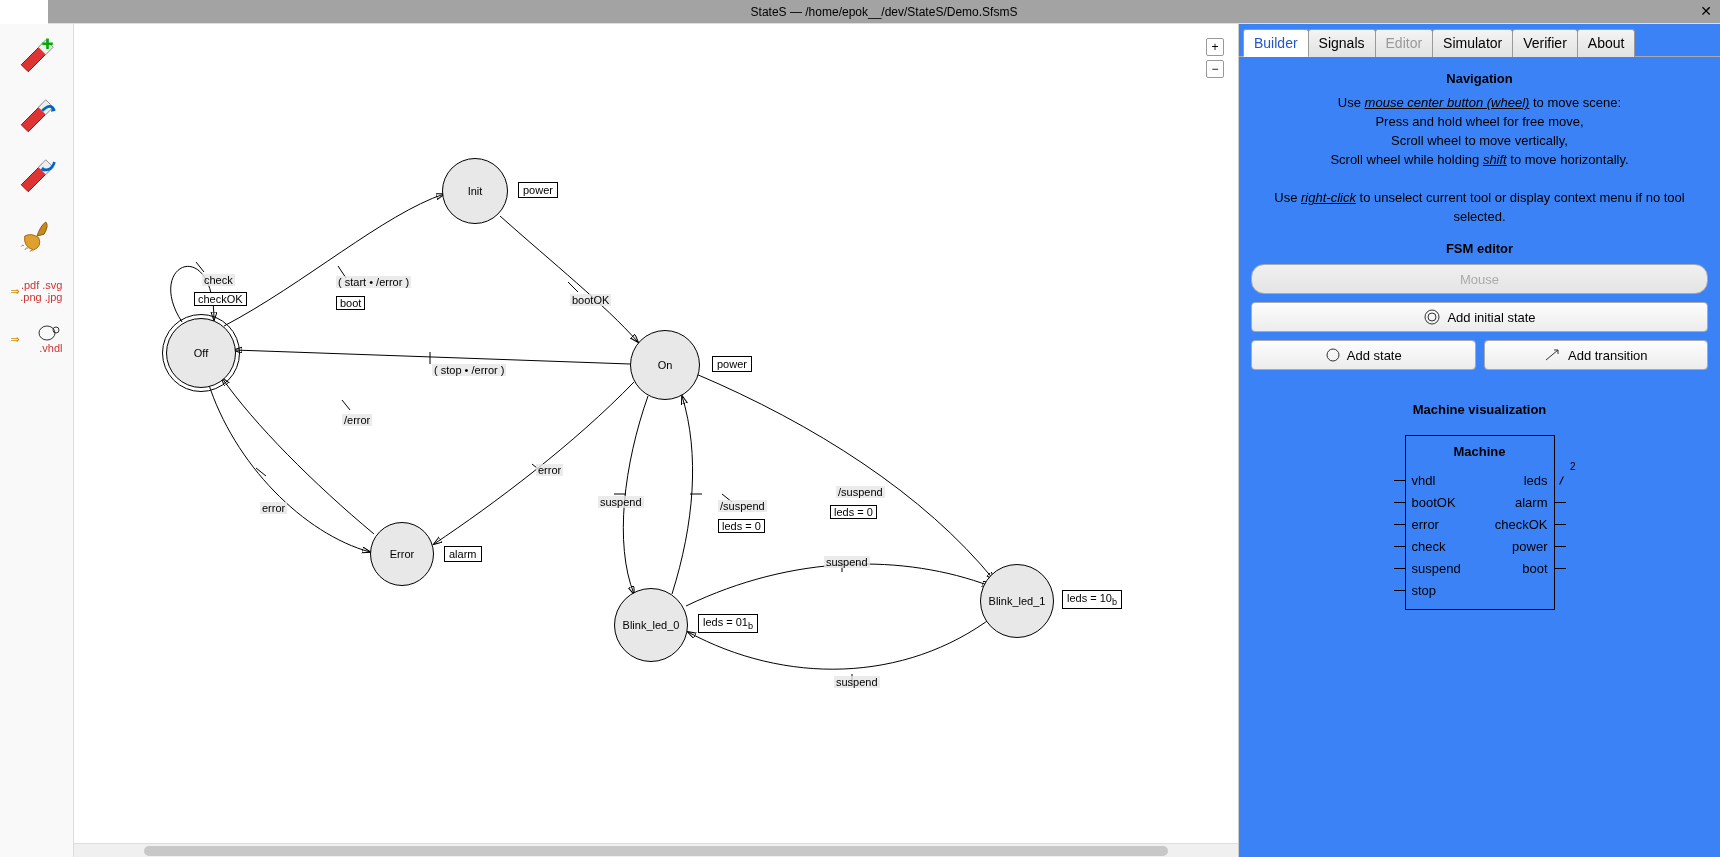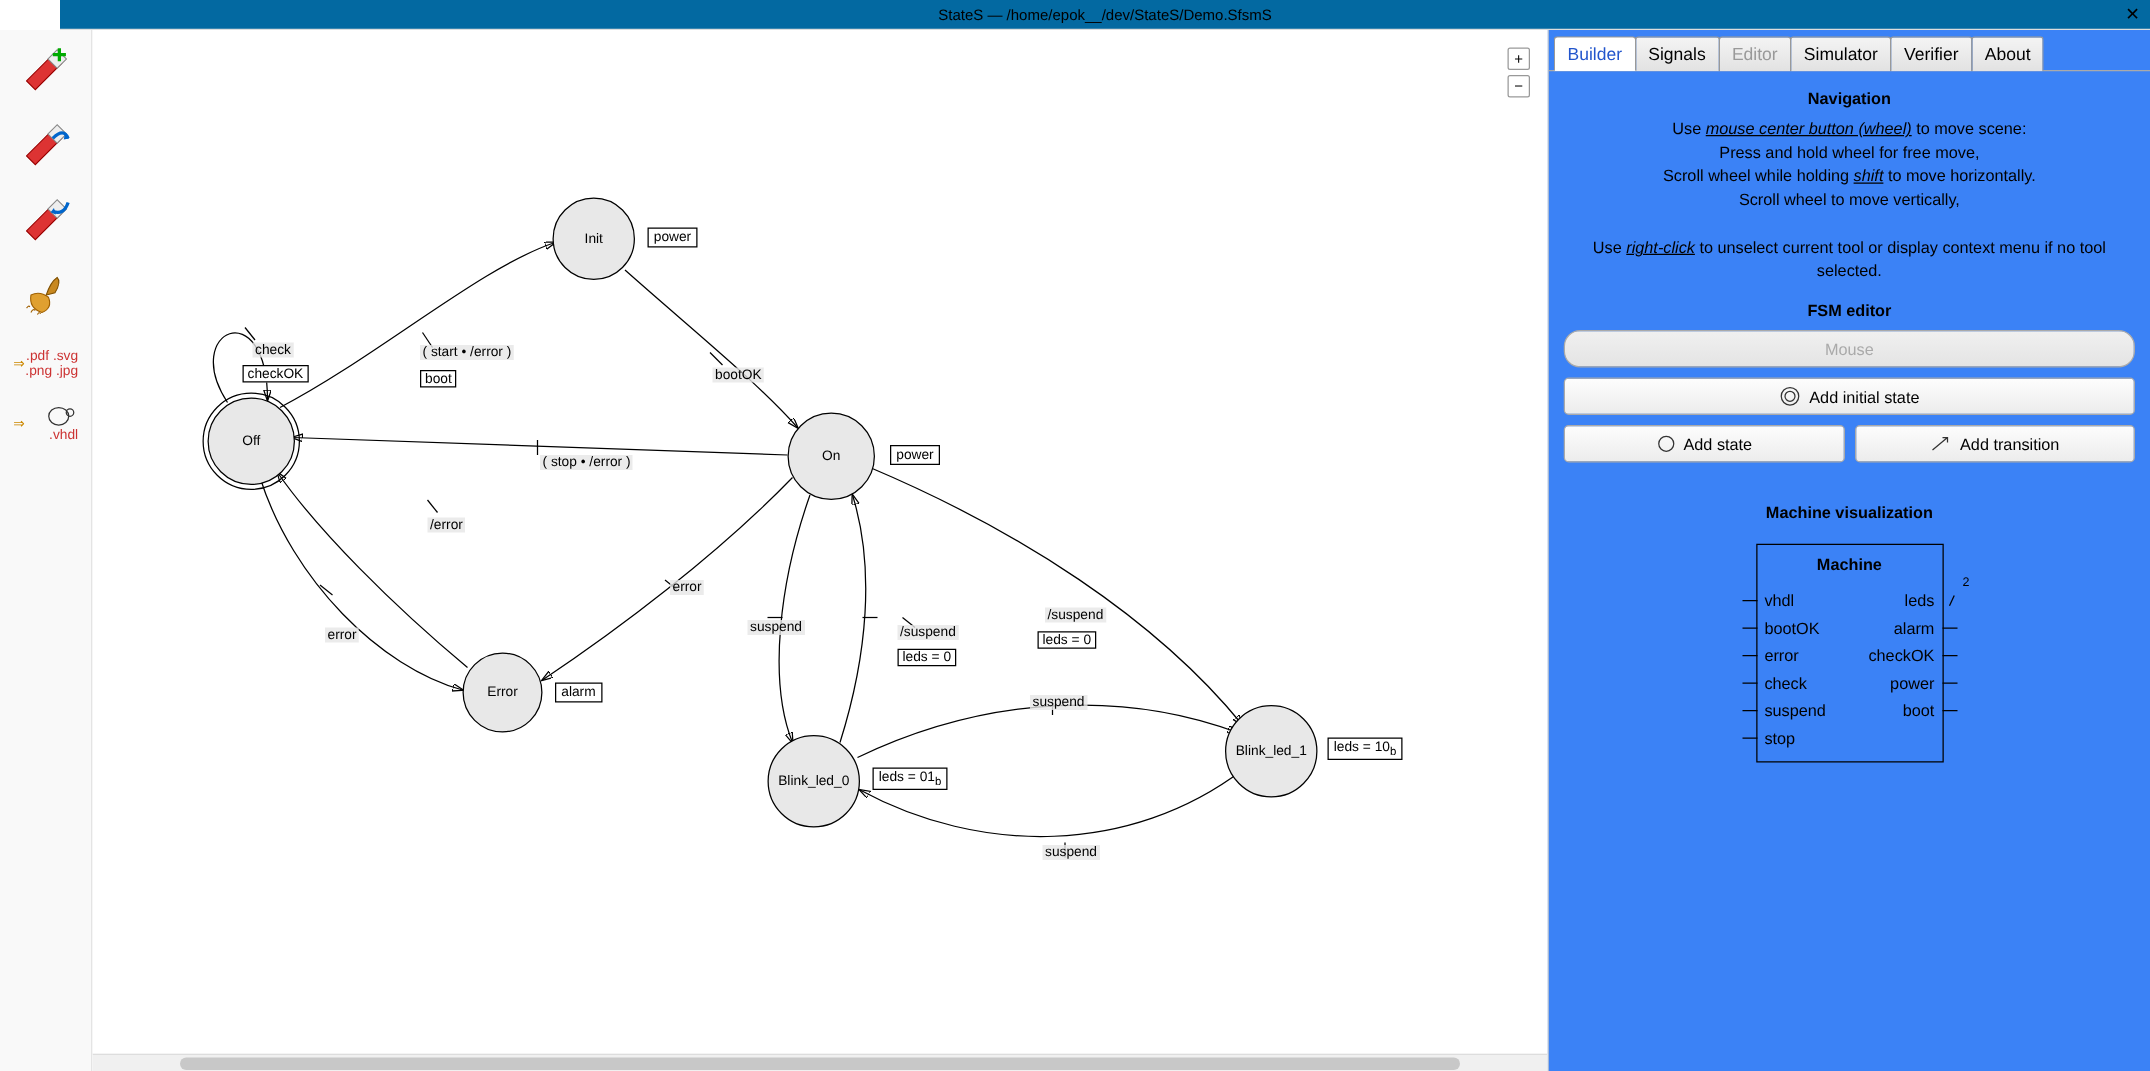--- a/index.html
+++ b/index.html
@@ -1,20 +1,20 @@
 <!DOCTYPE html>
 <html><head>
 <meta charset="utf-8">
 <style>
   * { box-sizing: border-box; margin: 0; padding: 0; font-family: sans-serif; }
   html, body { width: 100%; height: 100%; background: #fff; }
   body { display: flex; flex-direction: column; height: 857px; width: 1720px; overflow: hidden; }
 
   
-  .titlebar { height: 24px; background: #0369a1; border-bottom: 1px solid #ddd; display: flex; align-items: center; justify-content: center; position: relative; font-size: 12px; margin-left: 48px; }
+  .titlebar { height: 24px; background: #a3a3a3; border-bottom: 1px solid #ddd; display: flex; align-items: center; justify-content: center; position: relative; font-size: 12px; margin-left: 48px; }
   .titlebar .close { position: absolute; right: 8px; top: 3px; font-size: 14px; cursor: pointer; }
 
   .main-area { flex: 1; display: flex; min-height: 0; }
 
   
   .left-toolbar { width: 74px; background: #f9f9f9; border-right: 1px solid #ddd; display: flex; flex-direction: column; align-items: center; padding-top: 8px; gap: 12px; }
   .tool-icon { width: 48px; height: 48px; display: flex; align-items: center; justify-content: center; cursor: pointer; }
   .tool-icon svg { width: 42px; height: 42px; }
   .export-icon { width: 60px; height: 38px; font-size: 11px; display: flex; flex-direction: column; align-items: flex-end; justify-content: center; color: #cc3333; line-height: 1.1; cursor: pointer; padding-right: 4px; }
   .export-icon .arrow { position: absolute; left: 4px; color: #cc8800; }
@@ -230,22 +230,22 @@
       <div class="tab disabled">Editor</div>
       <div class="tab">Simulator</div>
       <div class="tab">Verifier</div>
       <div class="tab">About</div>
     </div>
     <div class="panel-body">
       <h3>Navigation</h3>
       <div class="nav-text">
         <div><span>Use </span><span class="em">mouse center button (wheel)</span><span> to move scene:</span></div>
         <div>Press and hold wheel for free move,</div>
+        <div>Scroll wheel to move vertically,</div>
         <div><span>Scroll wheel while holding </span><span class="em">shift</span><span> to move horizontally.</span></div>
-        <div>Scroll wheel to move vertically,</div>
         <div style="height:10px"></div>
         <div style="height:10px"></div>
         <div><span>Use </span><span class="em">right-click</span><span> to unselect current tool or display context menu if no tool selected.</span></div>
       </div>
 
       <h3>FSM editor</h3>
       <div class="editor-btn btn-full disabled">Mouse</div>
       <div class="editor-btn btn-full">
         <svg width="18" height="18">
             <circle cx="9" cy="9" r="7" fill="none" stroke="#333"></circle>

